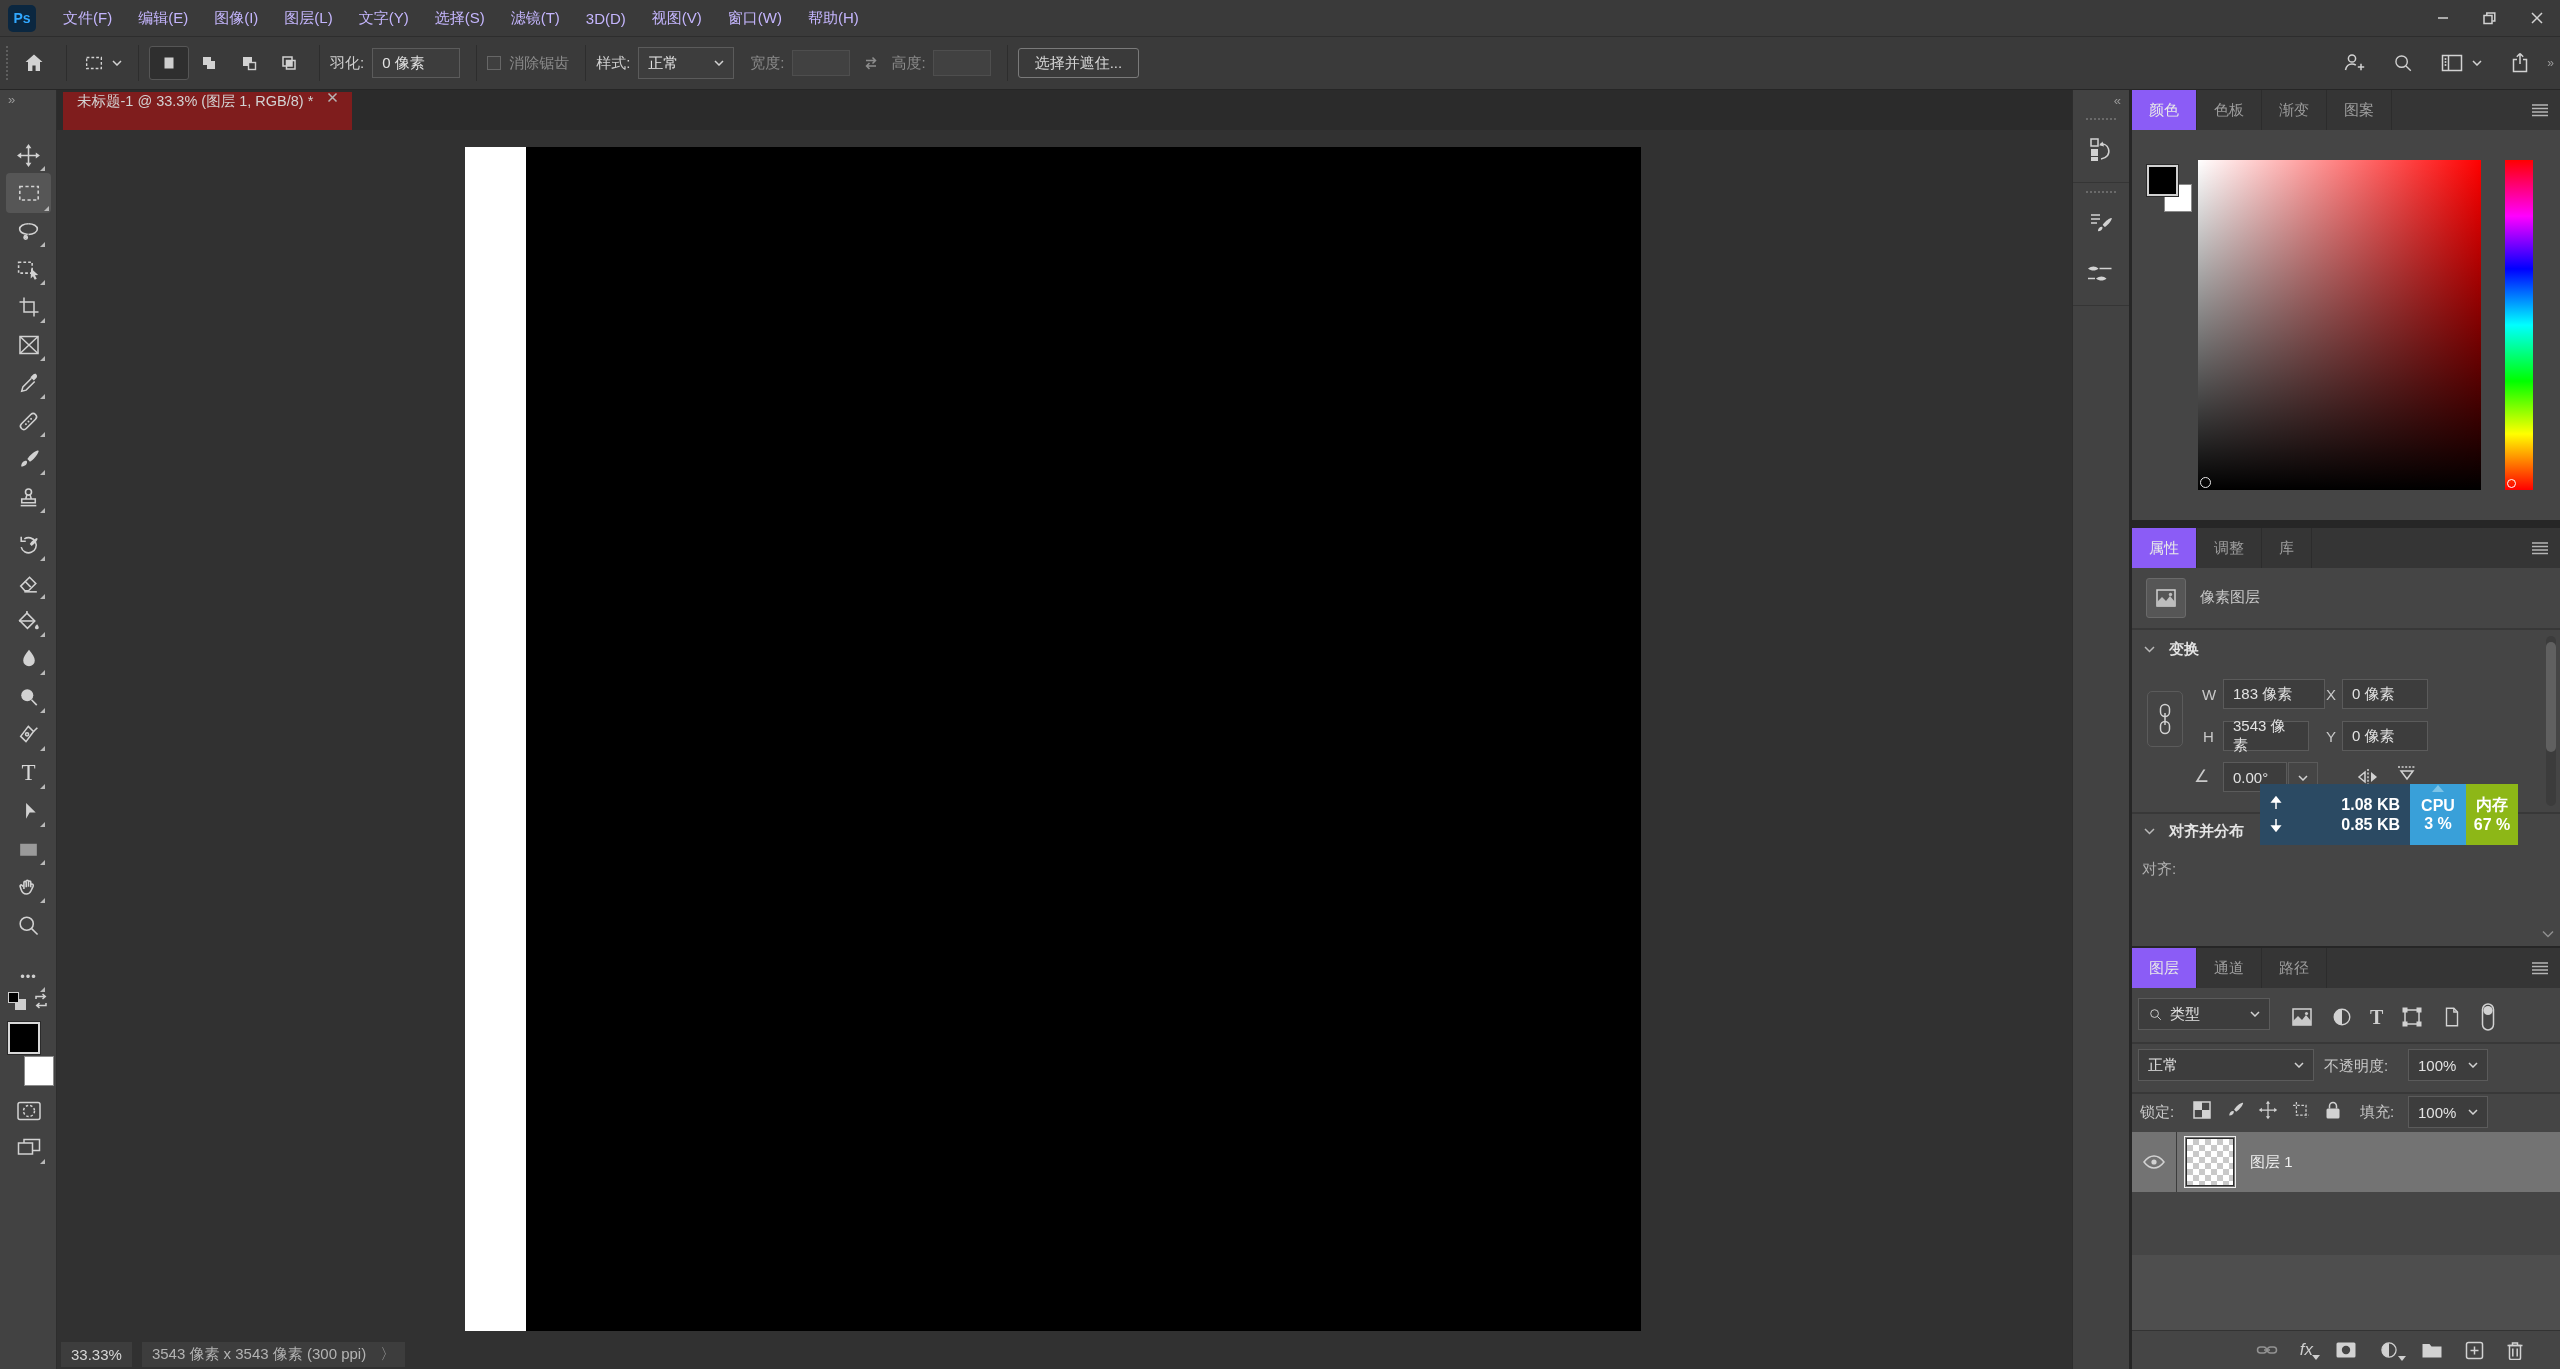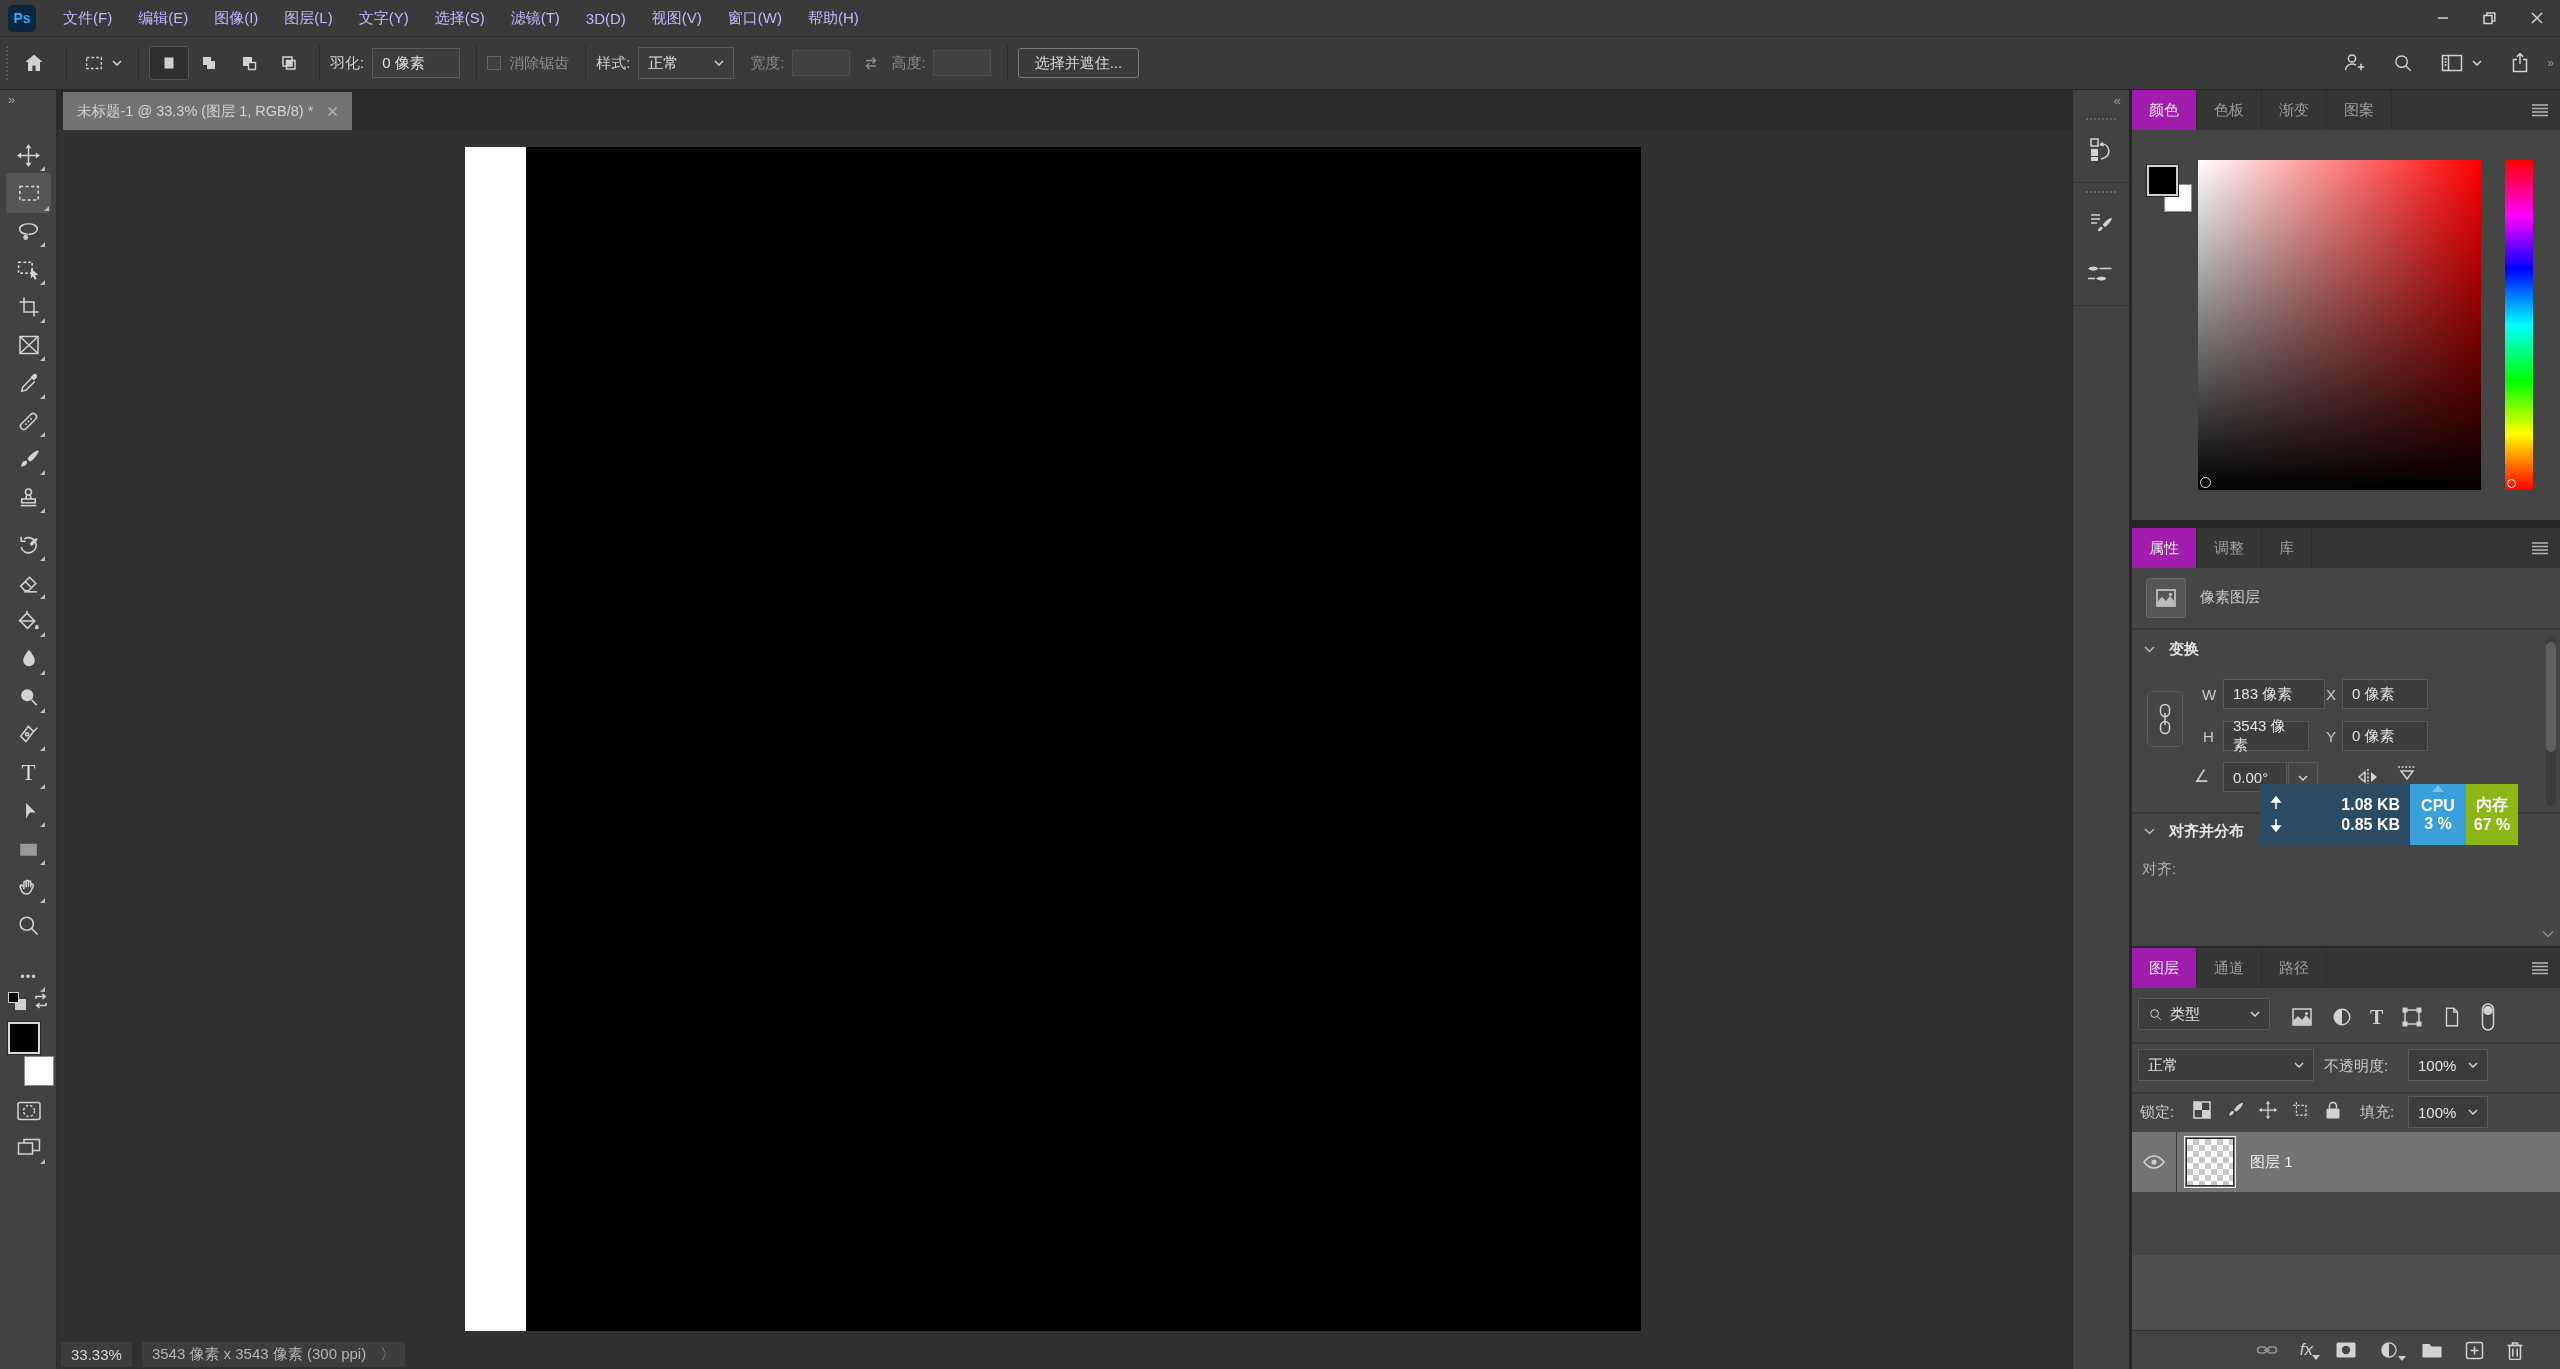--- a/index.html
+++ b/index.html
@@ -16,39 +16,39 @@
 .winbtn{width:47px;height:36px;display:flex;align-items:center;justify-content:center}
 .optionsbar{left:0;top:36px;width:2560px;height:54px;background:#3a3a3a;border-top:1px solid #2d2d2d;border-bottom:1px solid #262626;display:flex;align-items:center}
 .vsep{width:1px;height:36px;background:#2d2d2d;margin:0 10px}
 .fld{background:#3d3d3d;border:1px solid #5b5b5b;color:#e2e2e2;display:flex;align-items:center;padding:0 9px;height:30px;font-size:15px}
 .fld.disabled{background:#414141;border-color:#4e4e4e}
 .lbl{color:#cfcfcf;font-size:15px}
 .lbl.dis{color:#8b8b8b}
 .chev{width:10px;height:6px}
 
 .tabstrip{left:57px;top:90px;width:2015px;height:40px;background:#2b2b2b}
-.doctab{position:absolute;left:6px;top:2px;height:38px;background:#737373;display:flex;align-items:center;padding:0 14px;gap:14px;color:#d2d2d2;font-size:14.5px}
+.doctab{position:absolute;left:6px;top:2px;height:38px;background:#7f1d1d;display:flex;padding:0 14px;gap:14px;color:#d2d2d2;font-size:14.5px}
 
 .toolbar{left:0;top:90px;width:57px;height:1279px;background:#424242;border-right:1px solid #2d2d2d}
 .tool{position:absolute;left:10px;width:37px;height:36px;display:flex;align-items:center;justify-content:center}
 .tool.fly::after{content:"";position:absolute;right:2px;bottom:2px;border-left:5px solid transparent;border-bottom:5px solid #b9b9b9}
 .tool.selected{left:6px;width:45px;height:40px;background:#565656;border-radius:4px}
 
 .workspace{left:57px;top:130px;width:2015px;height:1239px;background:#313131}
 .statusbar{left:57px;top:1340px;width:2015px;height:29px;background:#313131;display:flex;align-items:center}
 .statbox{background:#3d3d3d;height:25px;display:flex;align-items:center;padding:0 10px}
 
 .dockmini{left:2072px;top:90px;width:58px;height:1279px;background:#424242;border-left:1px solid #2d2d2d;border-right:1px solid #262626}
 .dockgrp{border-bottom:1px solid #353535;display:flex;flex-direction:column;align-items:center;padding:5px 0 10px}
 .grip{width:30px;border-top:2px dotted #6a6a6a;margin:3px 0 8px}
 .dockbtn{width:44px;height:44px;display:flex;align-items:center;justify-content:center}
 .panel{position:absolute;left:2132px;width:428px;background:#454545}
 .tabsrow{display:flex;background:#353535;height:40px;position:relative}
 .ptab{display:flex;align-items:center;padding:0 17px;color:#9d9d9d;font-size:15px;border-right:1px solid #2c2c2c;height:40px}
-.ptab.active{background:#a21caf;color:#e8e8e8}
+.ptab.active{background:#8b5cf6;color:#e8e8e8}
 .hamb{position:absolute;right:10px;top:13px}
 .dd{background:#3d3d3d;border:1px solid #5b5b5b;height:32px;display:flex;align-items:center;padding:0 9px;color:#e2e2e2;font-size:15px;justify-content:space-between}
 .divline{position:absolute;left:0;width:428px;height:2px;background:#383838}
 
 .lrow{position:absolute;left:0;width:428px;display:flex;align-items:center}
 .eyebox{width:45px;display:flex;align-items:center;justify-content:center;align-self:stretch;border-right:1px solid #3c3c3c}
 .checker{background-color:#fff;background-image:linear-gradient(45deg,#c9c9c9 25%,transparent 25%,transparent 75%,#c9c9c9 75%),linear-gradient(45deg,#c9c9c9 25%,transparent 25%,transparent 75%,#c9c9c9 75%);background-size:12px 12px;background-position:0 0,6px 6px}
 .perfcell{display:flex;flex-direction:column;justify-content:center;align-items:center;color:#fff;font-weight:bold;font-size:16px}
 </style>
 </head>

